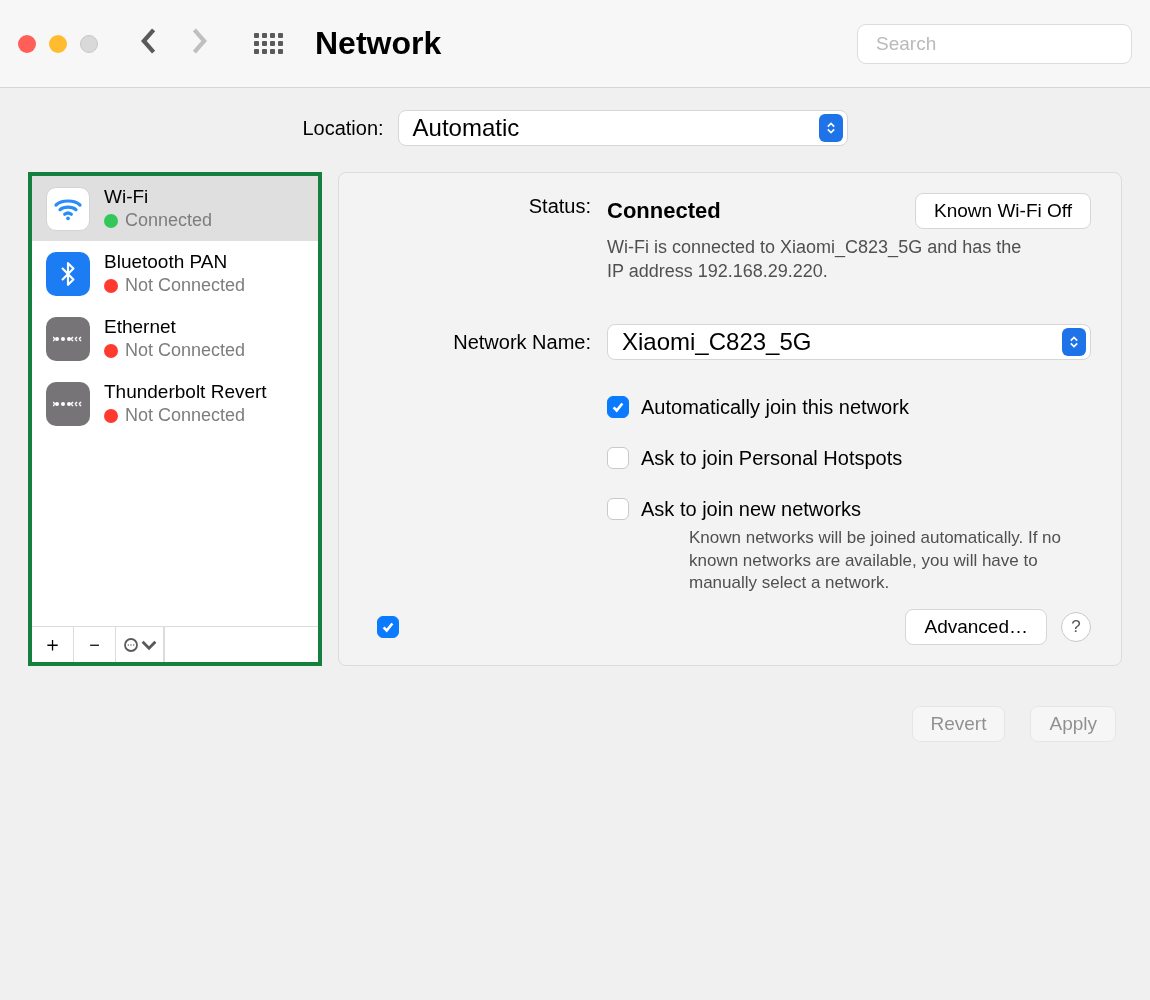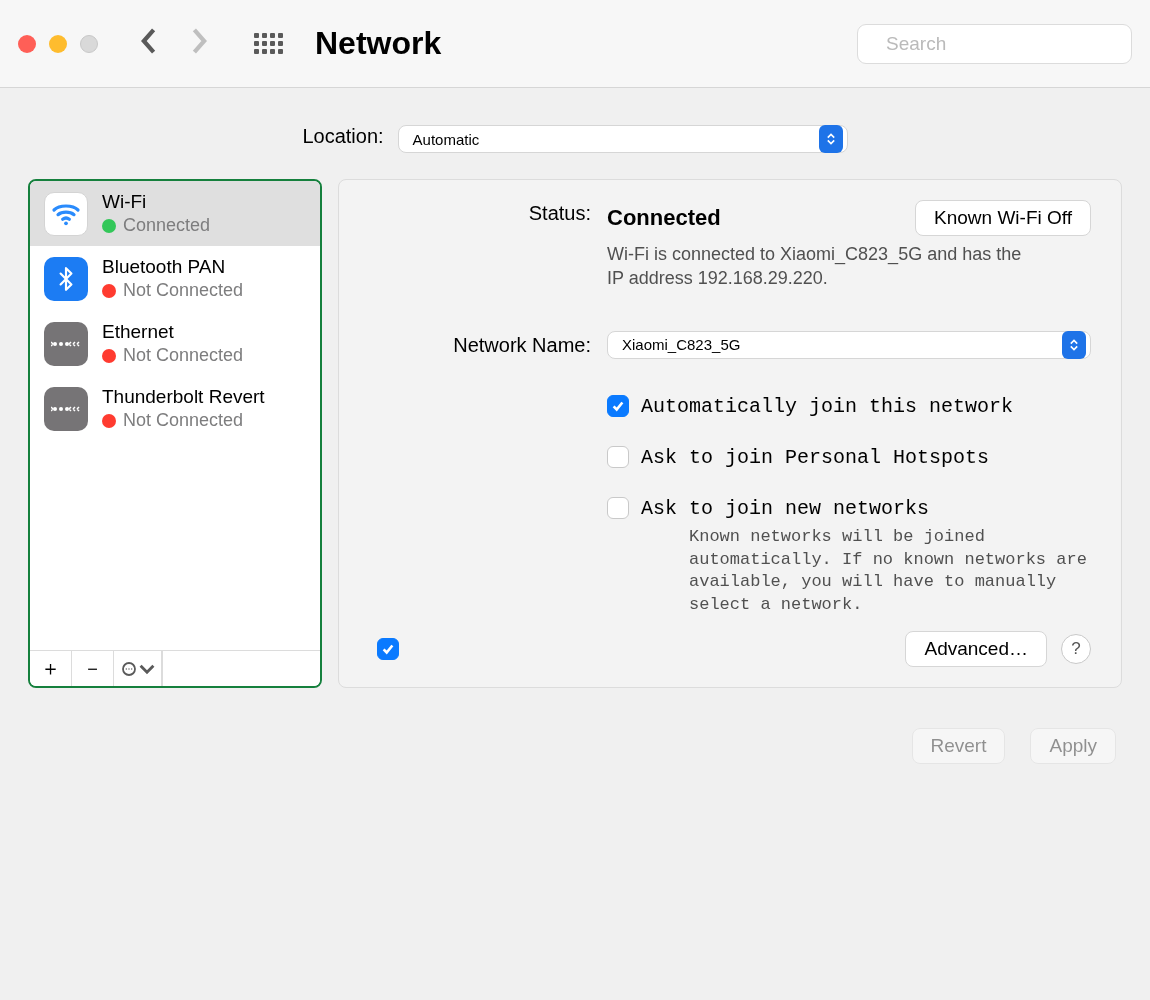--- a/index.html
+++ b/index.html
@@ -32,56 +32,56 @@
   .nav-arrow svg { width: 20px; height: 28px; fill: none; stroke: #5a5a5a; stroke-width: 3;}
   .grid-icon { display: grid; grid-template-columns: repeat(4,5px); grid-template-rows: repeat(3,5px); gap: 3px; margin-right: 28px;}
   .grid-icon span { background: #5a5a5a; border-radius: 1px;}
   .title { font-size: 32px; font-weight: 600; }
   .spacer { flex: 1; }
   .search {
     display: flex; align-items: center;
     width: 275px; height: 40px;
     border: 1px solid #dcdcdc; border-radius: 9px;
     background: #fff;
-    padding: 0 20px; gap: 8px;
+    padding: 0 10px; gap: 8px;
   }
   .search svg { width: 22px; height: 22px; stroke: #8e8e8e; stroke-width: 2; fill: none;}
   .search input { border: none; outline: none; flex:1; font-size:19px; color:#333; }
   .search input::placeholder { color: #bababa; }
 
   
   .content { padding: 18px 28px 10px 28px; }
 
   
   .location-row {
-    display: flex; align-items: flex-start; justify-content: center;
-    gap: 14px; margin: 19px 0 26px 0;
+    display: flex; align-items: center; justify-content: center;
+    gap: 14px; margin: 4px 0 26px 0;
   }
   .location-label { font-size: 20px; }
 
   .popup {
     display: inline-flex; align-items: center; justify-content: space-between;
     background: #fff; border: 1px solid #d6d6d6; border-radius: 8px;
-    height: 28px; padding: 0 4px 0 14px; font-size: 15px;
+    height: 36px; padding: 0 4px 0 14px; font-size: 24px;
   }
   .popup-stepper {
     width: 24px; height: 28px; background: #1e73e8; border-radius: 6px;
     display: inline-flex; flex-direction: column; align-items: center;
     justify-content: center; gap: 0px;
   }
   .popup-stepper svg { width: 8px; height: 6px; stroke:#fff; stroke-width:2; fill:none;}
 
   
   .cols { display: flex; gap: 16px; }
 
   
   .sidebar {
     width: 294px;
-    border: 2px solid #15803d;
-    border-radius: 8px;
+    border: 4px solid #15803d;
+    border-radius: 0;
     background: #fff;
     display: flex; flex-direction: column;
     overflow: hidden;
   }
   .service-list { flex: 1; }
   .service {
     display: flex; align-items: center; gap: 14px;
     padding: 10px 14px;
   }
   .service.selected { background: #dfdfdf; }
@@ -133,21 +133,21 @@
   .status-line { display:flex; align-items:center; gap: 20px;}
   .status-text { font-size: 22px; font-weight: 700;}
   .btn {
     background: #fff; border: 1px solid #d6d6d6; border-radius: 8px;
     height: 36px; padding: 0 18px; font-size: 19px;
     display:inline-flex; align-items:center; justify-content:center;
   }
   .btn.disabled { opacity: .4; }
   .status-desc { color: #505050; font-size: 18px; max-width: 420px; line-height:1.35;}
 
-  .checkbox-row { display:flex; align-items:flex-start; gap: 12px; margin-bottom: 14px; font-family: Liberation Mono, monospace;}
+  .checkbox-row { display:flex; align-items:flex-start; gap: 12px; margin-bottom: 14px;}
   .cb { width:22px; height:22px; border-radius:6px; border:1px solid #c9c9c9; background:#fff; flex-shrink:0; display:flex; align-items:center; justify-content:center;}
   .cb.checked { background:#0a7aff; border-color:#0a7aff;}
   .cb.checked svg { stroke:#fff; stroke-width:3; fill:none;}
   .cb-label { font-size:20px;}
   .sub-note { font-size:17px; color:#505050; max-width:400px; margin-top:6px; line-height:1.35;margin-left:48px;}
   .indent-check { margin-left: 238px; }
 
   .bottom-bar { margin-top:auto; display:flex; align-items:center; gap:14px;}
   .help-btn {
     width:30px; height:30px; border-radius:50%; border:1px solid #c9c9c9; background:#fff;

